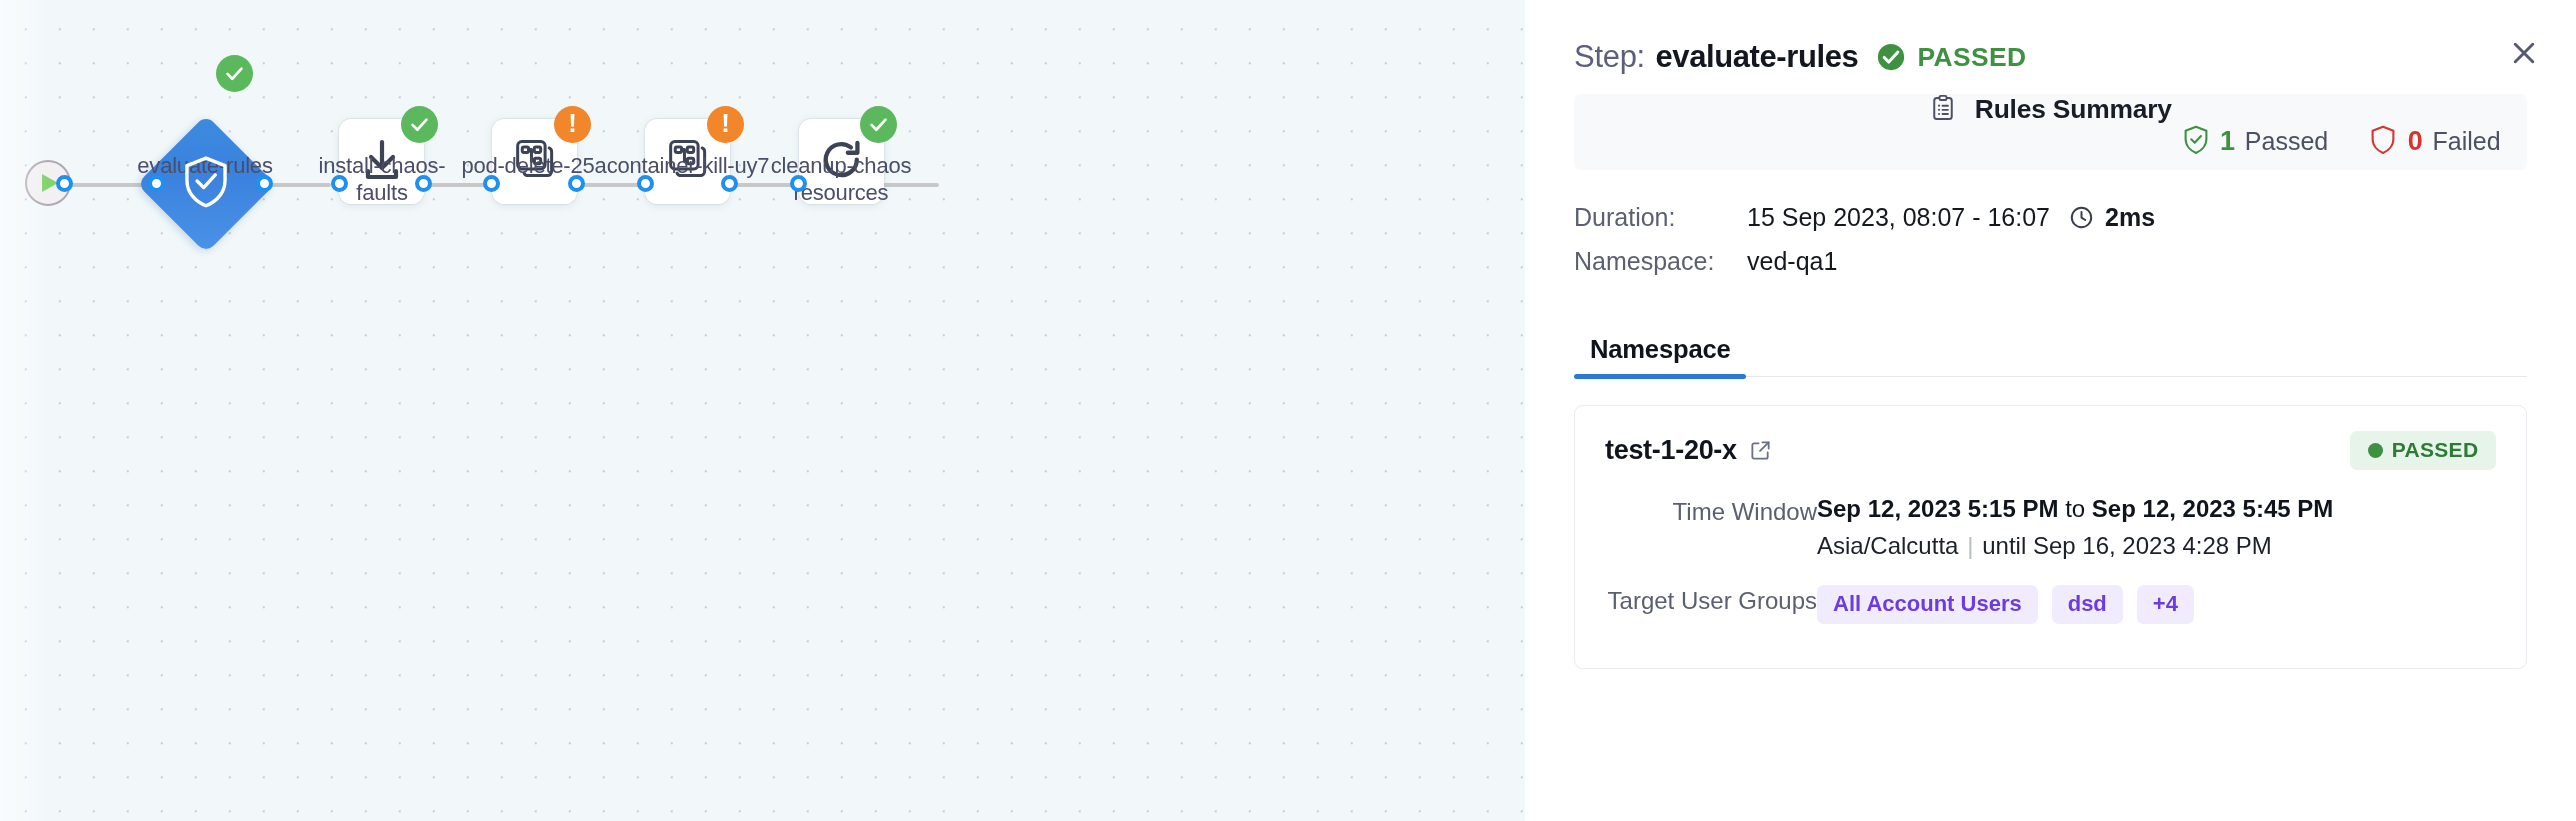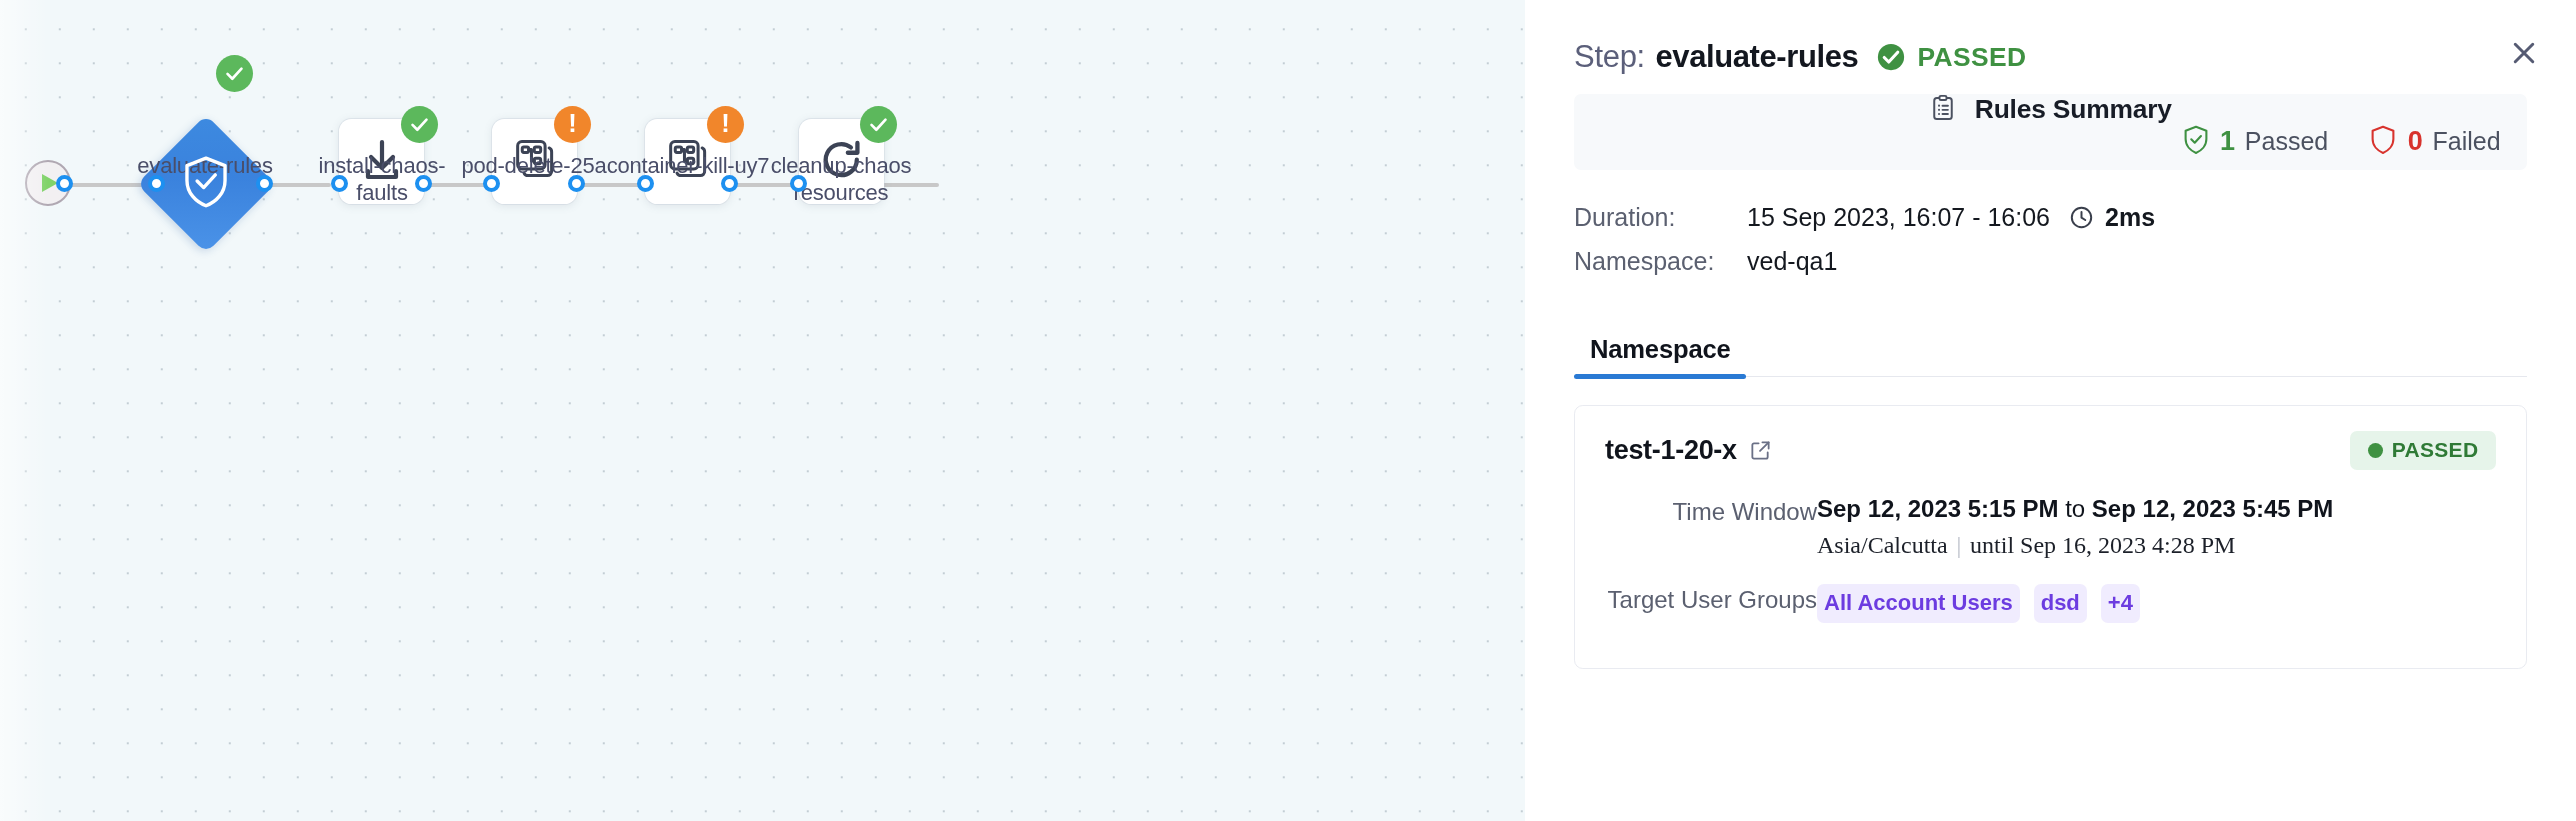--- a/index.html
+++ b/index.html
@@ -247,31 +247,31 @@
   .tc-pill .txt {
     font-size: 21px; font-weight: 700; color: #2f7a36; margin-left: 8.8px; letter-spacing: 0.3px;
   }
   .tc-row { display: flex; margin-top: 25px; }
   .tc-key {
     width: 212px; font-size: 24px; color: #5b6070; padding-top: 2.6px; text-align: right;
   }
   .tc-val { font-size: 24px; color: #10141c; }
   .tc-val .strong { font-weight: 700; }
   .tc-sub {
-    margin-top: 8.8px; font-size: 24px; color: #1c2029; font-family: Liberation Serif, serif;
+    margin-top: 8.8px; font-size: 24px; color: #1c2029;
   }
   .tc-sep { color: #b9bdc8; margin: 0 8.8px; }
   .chips { display: flex; gap: 14px; align-items: center; flex-wrap: wrap; }
   .chip {
     background: #f0ecfe;
     color: #6c3ce0;
     border-radius: 7px;
     height: 39px;
     display: flex; align-items: center;
-    padding: 0 7px;
+    padding: 0 16px;
     font-size: 22px;
     font-weight: 600;
     cursor: pointer;
   }
 </style>
 </head>
 <body>
 
 <div id="root">
 
@@ -451,21 +451,21 @@
             <span class="rs-num fail">0</span>
             <span class="rs-lbl">Failed</span>
           </div>
         </div>
       </div>
 
       <div class="meta">
         <div class="meta-row">
           <span class="meta-key">Duration:</span>
           <span class="meta-val">
-            <span>15 Sep 2023, 16:07 - 16:06</span>
+            <span>15 Sep 2023, 08:07 - 16:07</span>
             <span class="clock-wrap">
               <svg width="25" height="25" viewBox="0 0 24 24" fill="none" stroke="#3a3f4c" stroke-width="1.9" stroke-linecap="round" stroke-linejoin="round">
                 <circle cx="12" cy="12" r="9.3"></circle>
                   <path d="M12 6.6 V12.2 L15.6 14.4"></path>
               </svg>
             </span>
             <span class="dur-ms">2ms</span>
           </span>
         </div>
         <div class="meta-row">

